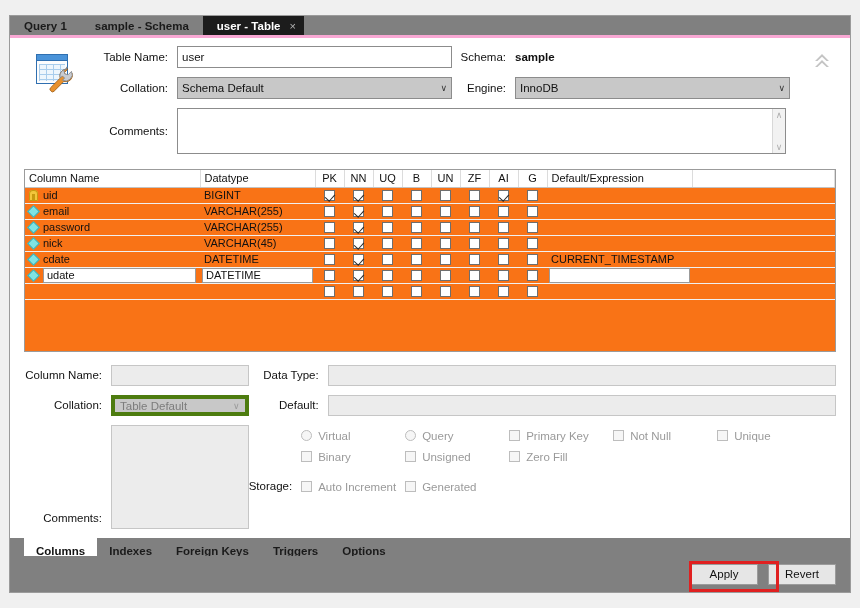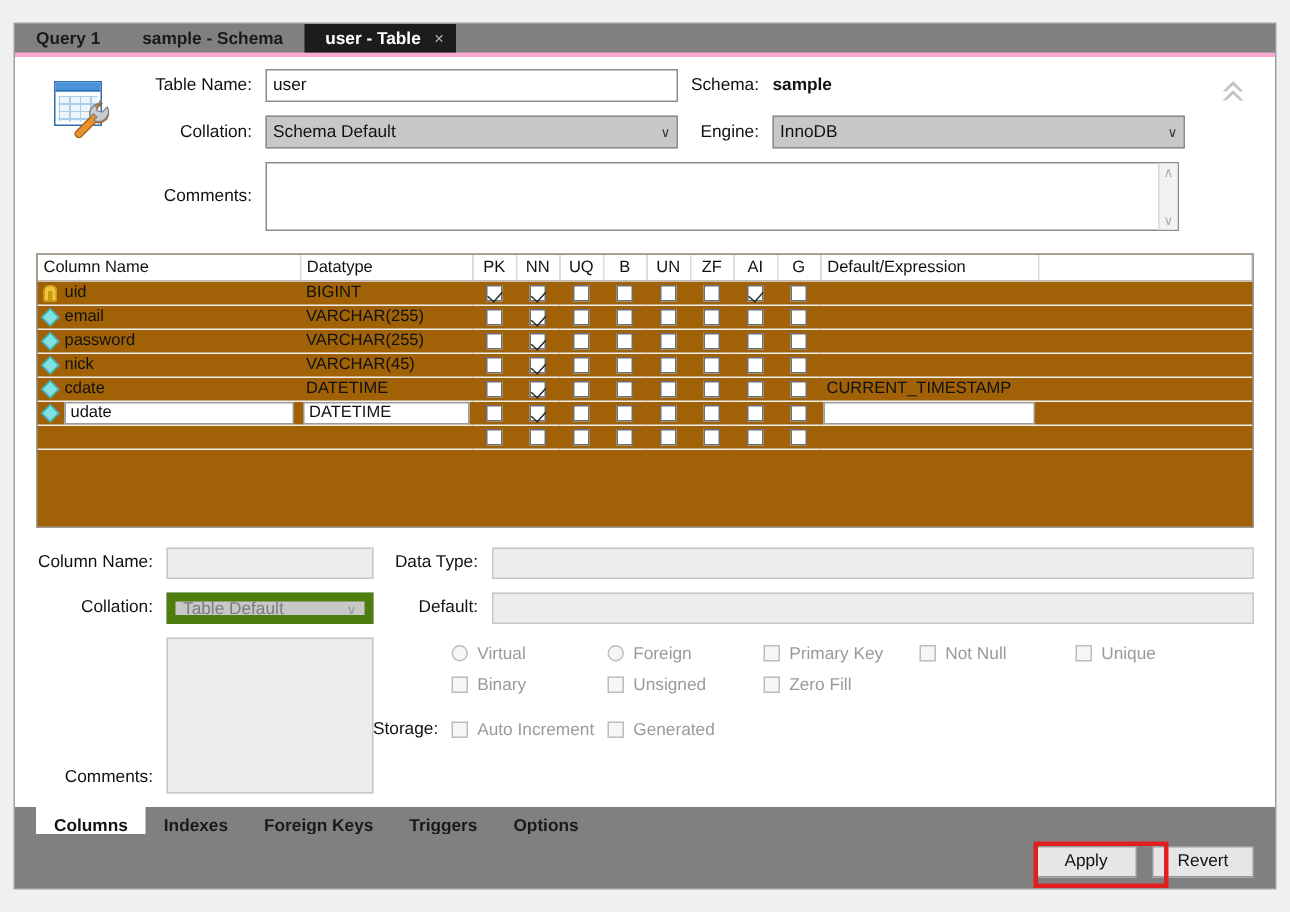--- a/index.html
+++ b/index.html
@@ -124,21 +124,21 @@
     border-left: 1px solid #d8d8d8;
     display: flex; flex-direction: column; justify-content: space-between;
     align-items: center; padding: 2px 0;
     color: #aeaeae; font-size: 9px; line-height: 8px;
   }
 
   
   .gridbox {
     margin-top: 6px;
     border: 1px solid #9b9b9b;
-    background: #a16207;
+    background: #f97316;
     height: 183px;
     flex: 0 0 auto;
     overflow: hidden;
     font-size: 11px;
     color: #111;
   }
   table.cols { width: 100%; border-collapse: collapse; table-layout: fixed; }
   table.cols th {
     font-weight: normal; text-align: left;
     padding: 2px 4px; height: 17px;
@@ -213,21 +213,21 @@
     text-align: right; font-size: 11.5px; color: #111;
     line-height: 21px; white-space: nowrap;
   }
   .dlbl-r { width: 70px; }
   .dis-txt {
     flex: 1 1 auto; height: 21px;
     background: #ececec; border: 1px solid #c6c6c6;
   }
   .dis-drop {
     flex: 1 1 auto; height: 21px;
-    background: #c8c8c8; border: 6px solid #4d7c0f;
+    background: #c8c8c8; border: 4px solid #4d7c0f;
     color: #7c7c7c; font-size: 11.5px;
     padding: 2px 5px; line-height: 16px;
     display: flex; align-items: center; justify-content: space-between;
   }
   .dis-drop .chev { font-size: 9px; color: #9a9a9a; }
   .dis-area {
     flex: 1 1 auto; height: 104px;
     background: #ececec; border: 1px solid #c6c6c6;
   }
   .optgrid { display: flex; flex-wrap: wrap; }
@@ -567,21 +567,21 @@
         </div>
         <div class="drow">
           <div class="dlbl dlbl-r">Storage:</div>
           <div class="optgrid" id="optGrid">
               <div class="opt">
                 <span class="radio"></span>
                 <span>Virtual</span>
               </div>
               <div class="opt">
                 <span class="radio"></span>
-                <span>Foreign</span>
+                <span>Query</span>
               </div>
               <div class="opt">
                 <span class="dcb"></span>
                 <span>Primary Key</span>
               </div>
               <div class="opt">
                 <span class="dcb"></span>
                 <span>Not Null</span>
               </div>
               <div class="opt">

